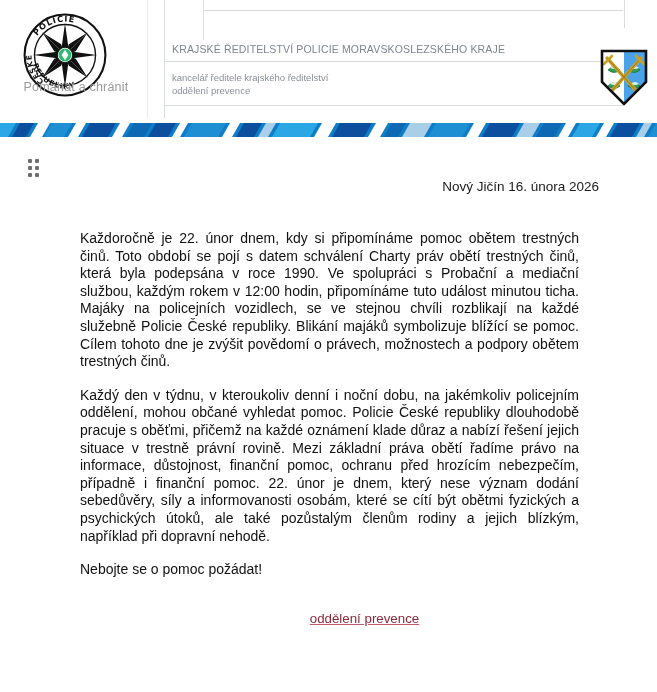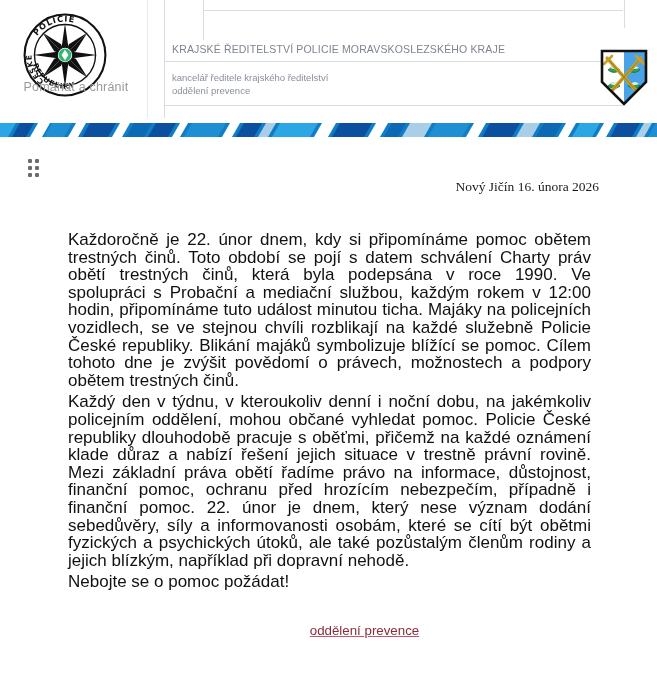--- a/index.html
+++ b/index.html
@@ -123,43 +123,42 @@
     top: 137px;
     width: 657px;
   }
 
   .dateline {
     text-align: right;
     padding-right: 58px;
     margin-top: 42px;
     font-size: 13.5px;
     color: #1a1a1a;
-    font-family: Liberation Serif, serif;
   }
 
   .doc-title {
     text-align: center;
     margin-top: 26px;
     font-size: 19px;
     font-weight: bold;
     color: #000000;
     letter-spacing: .1px;
   }
 
   .body-block {
     margin-top: 36px;
     padding: 0 62px 0 64px;
   }
 
   .para {
     text-align: justify;
-    font-size: 17px;
+    font-size: 14px;
     line-height: 17.6px;
     color: #111111;
-    margin: 4px;
+    margin: 16px;
   }
   .para + .para { margin-top: 0; }
 
   .signature {
     text-align: right;
     padding-right: 58px;
     margin-top: 38px;
     font-size: 13.3px;
     color: #111111;
   }

